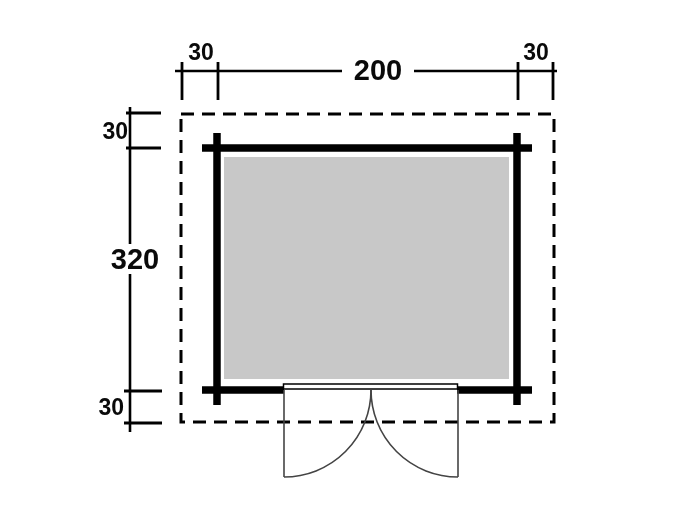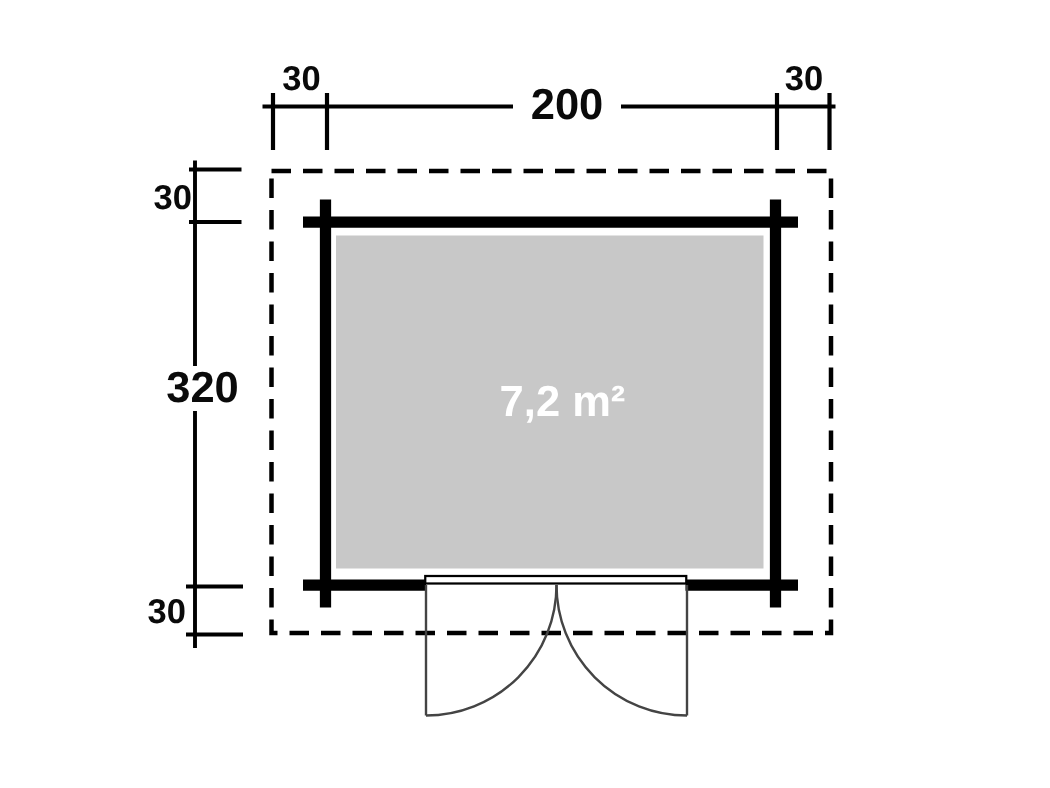--- a/index.html
+++ b/index.html
@@ -110,15 +110,14 @@
   <div class="dim-label dim-big lbl-300">200</div>
 
   <div class="dim-label dim-small lbl-30-top-right">30</div>
 
   <div class="dim-label dim-small lbl-30-left-upper">30</div>
 
   <div class="dim-label dim-big lbl-240">320</div>
 
   <div class="dim-label dim-small lbl-30-left-lower">30</div>
 
-  <div class="area-label">7,2 m²</div>
 
 </div>
 
 </body></html>

